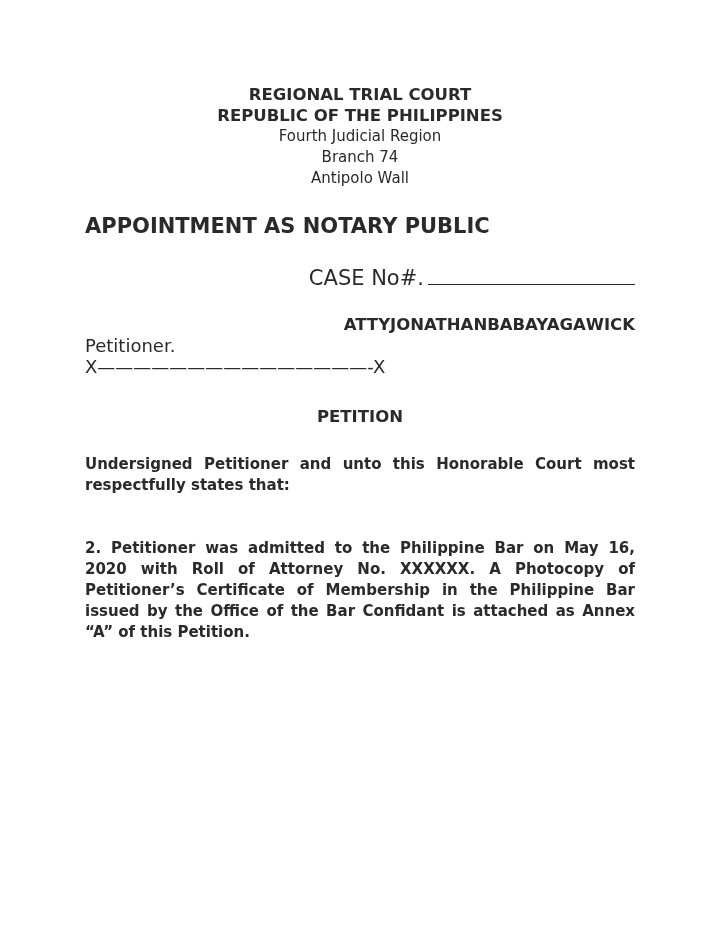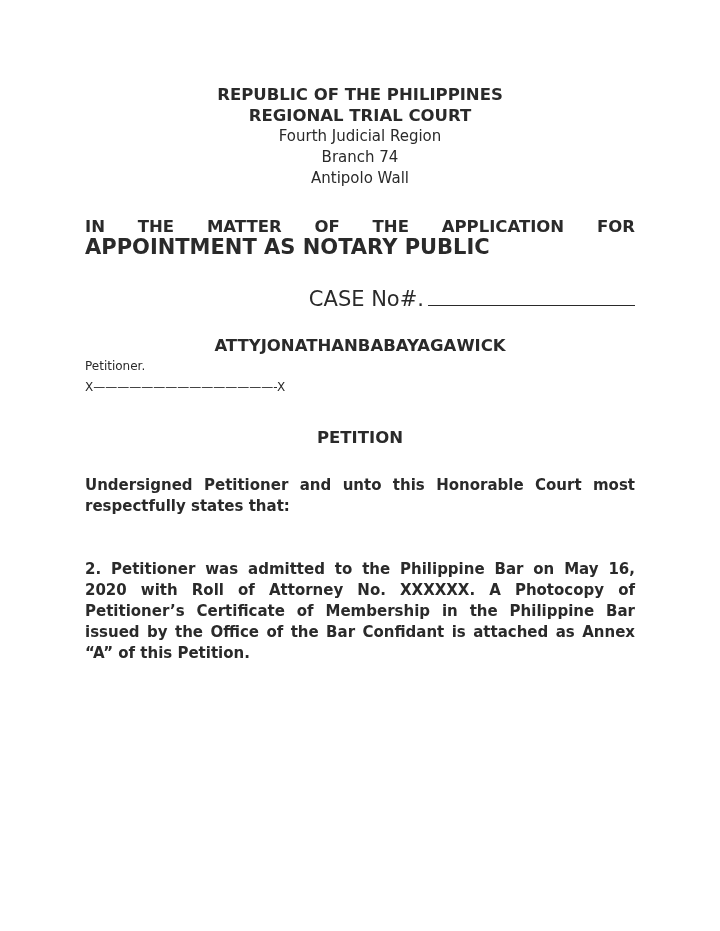--- a/index.html
+++ b/index.html
@@ -6,36 +6,35 @@
   body { width: 720px; height: 931px; overflow: hidden; position: relative;
          font-family: "DejaVu Sans", sans-serif; color: #2a2a2a; }
   .page { position: absolute; left: 85px; top: 84px; width: 550px; }
   .center { text-align: center; }
   .hdr-bold { font-weight: bold; font-size: 16.5px; line-height: 21px; }
   .hdr { font-size: 15px; line-height: 21px; }
   .title { font-weight: bold; font-size: 16.5px; line-height: 21px; text-align: justify; text-align-last: justify; }
   .title2 { font-weight: bold; font-size: 21px; line-height: 21px; }
   .case { text-align: right; font-size: 21px; line-height: 21px; }
   .case .line { display: inline-block; width: 207px; border-bottom: 1.5px solid #2a2a2a; height: 18px; vertical-align: baseline; margin-left: 4px; }
-  .name { display: flex; justify-content: center; font-weight: bold; font-size: 16.5px; line-height: 21px; }
-  .txt { font-size: 12px; line-height: 21px; }
+  .name { display: flex; justify-content: flex-end; font-weight: bold; font-size: 16.5px; line-height: 21px; }
+  .txt { font-size: 18px; line-height: 21px; }
   .para { font-size: 15px; line-height: 21px; text-align: justify; font-weight: bold; }
 </style>
 </head>
 <body>
 
 <div class="page">
+  <div class="center hdr-bold">REGIONAL TRIAL COURT</div>
   <div class="center hdr-bold">REPUBLIC OF THE PHILIPPINES</div>
-  <div class="center hdr-bold">REGIONAL TRIAL COURT</div>
   <div class="center hdr">Fourth Judicial Region</div>
   <div class="center hdr">Branch 74</div>
   <div class="center hdr">Antipolo Wall</div>
 
   <div style="height:27px"></div>
-  <div class="title">IN THE MATTER OF THE APPLICATION FOR</div>
   <div class="title2">APPOINTMENT AS NOTARY PUBLIC</div>
 
   <div style="height:29px"></div>
   <div class="case">
     <span>CASE No#.</span><span class="line"></span>
   </div>
 
   <div style="height:25px"></div>
   <div class="name">
     <span>ATTY</span>

